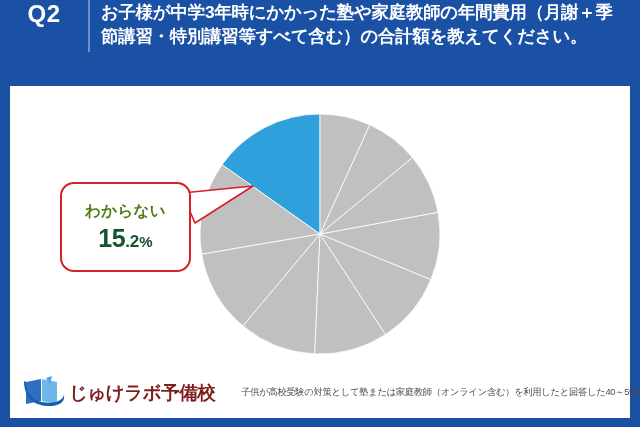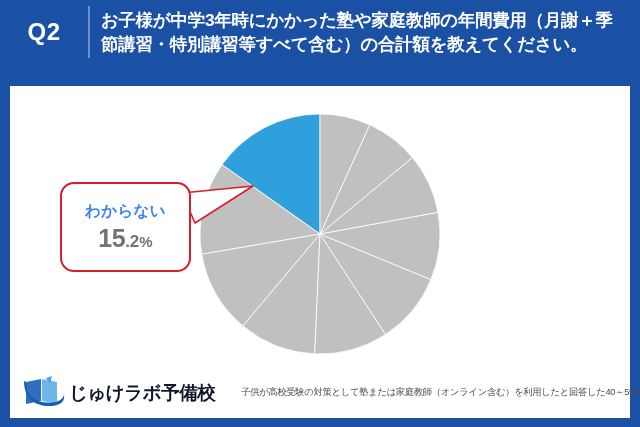--- a/index.html
+++ b/index.html
@@ -17,21 +17,20 @@
 
   
   #header {
     position: absolute;
     left: 0;
     top: 0;
     width: 640px;
     height: 64px;
     background: #1b51a5;
     display: flex;
-    align-items: center;
   }
   #q-label {
     width: 88px;
     flex: 0 0 88px;
     text-align: center;
     color: #ffffff;
     font-size: 24px;
     font-weight: bold;
     letter-spacing: 0.5px;
   }
@@ -86,29 +85,29 @@
     border-radius: 14px;
     background: #ffffff;
     box-sizing: border-box;
     display: flex;
     flex-direction: column;
     align-items: center;
     justify-content: center;
     z-index: 5;
   }
   #callout-label {
-    color: #3b82f6;
+    color: #4d7c0f;
     font-size: 15.5px;
     font-weight: bold;
     line-height: 1;
     margin-bottom: 7px;
     letter-spacing: 0.3px;
   }
   #callout-value {
-    color: #737373;
+    color: #14532d;
     font-weight: bold;
     line-height: 1;
     display: flex;
     align-items: baseline;
   }
   #callout-value .num {
     font-size: 25px;
     letter-spacing: -0.5px;
   }
   #callout-value .dec {
@@ -142,21 +141,21 @@
     align-items: center;
     margin-left: 12px;
     flex: 0 0 auto;
   }
   #logo-mark {
     width: 44px;
     height: 34px;
     flex: 0 0 44px;
   }
   #logo-text {
-    color: #0f172a;
+    color: #7f1d1d;
     font-size: 18.5px;
     font-weight: bold;
     letter-spacing: -0.5px;
     margin-left: 3px;
   }
   #footnote {
     margin-left: 26px;
     color: #4a4a4a;
     font-size: 9.3px;
     letter-spacing: -0.3px;

